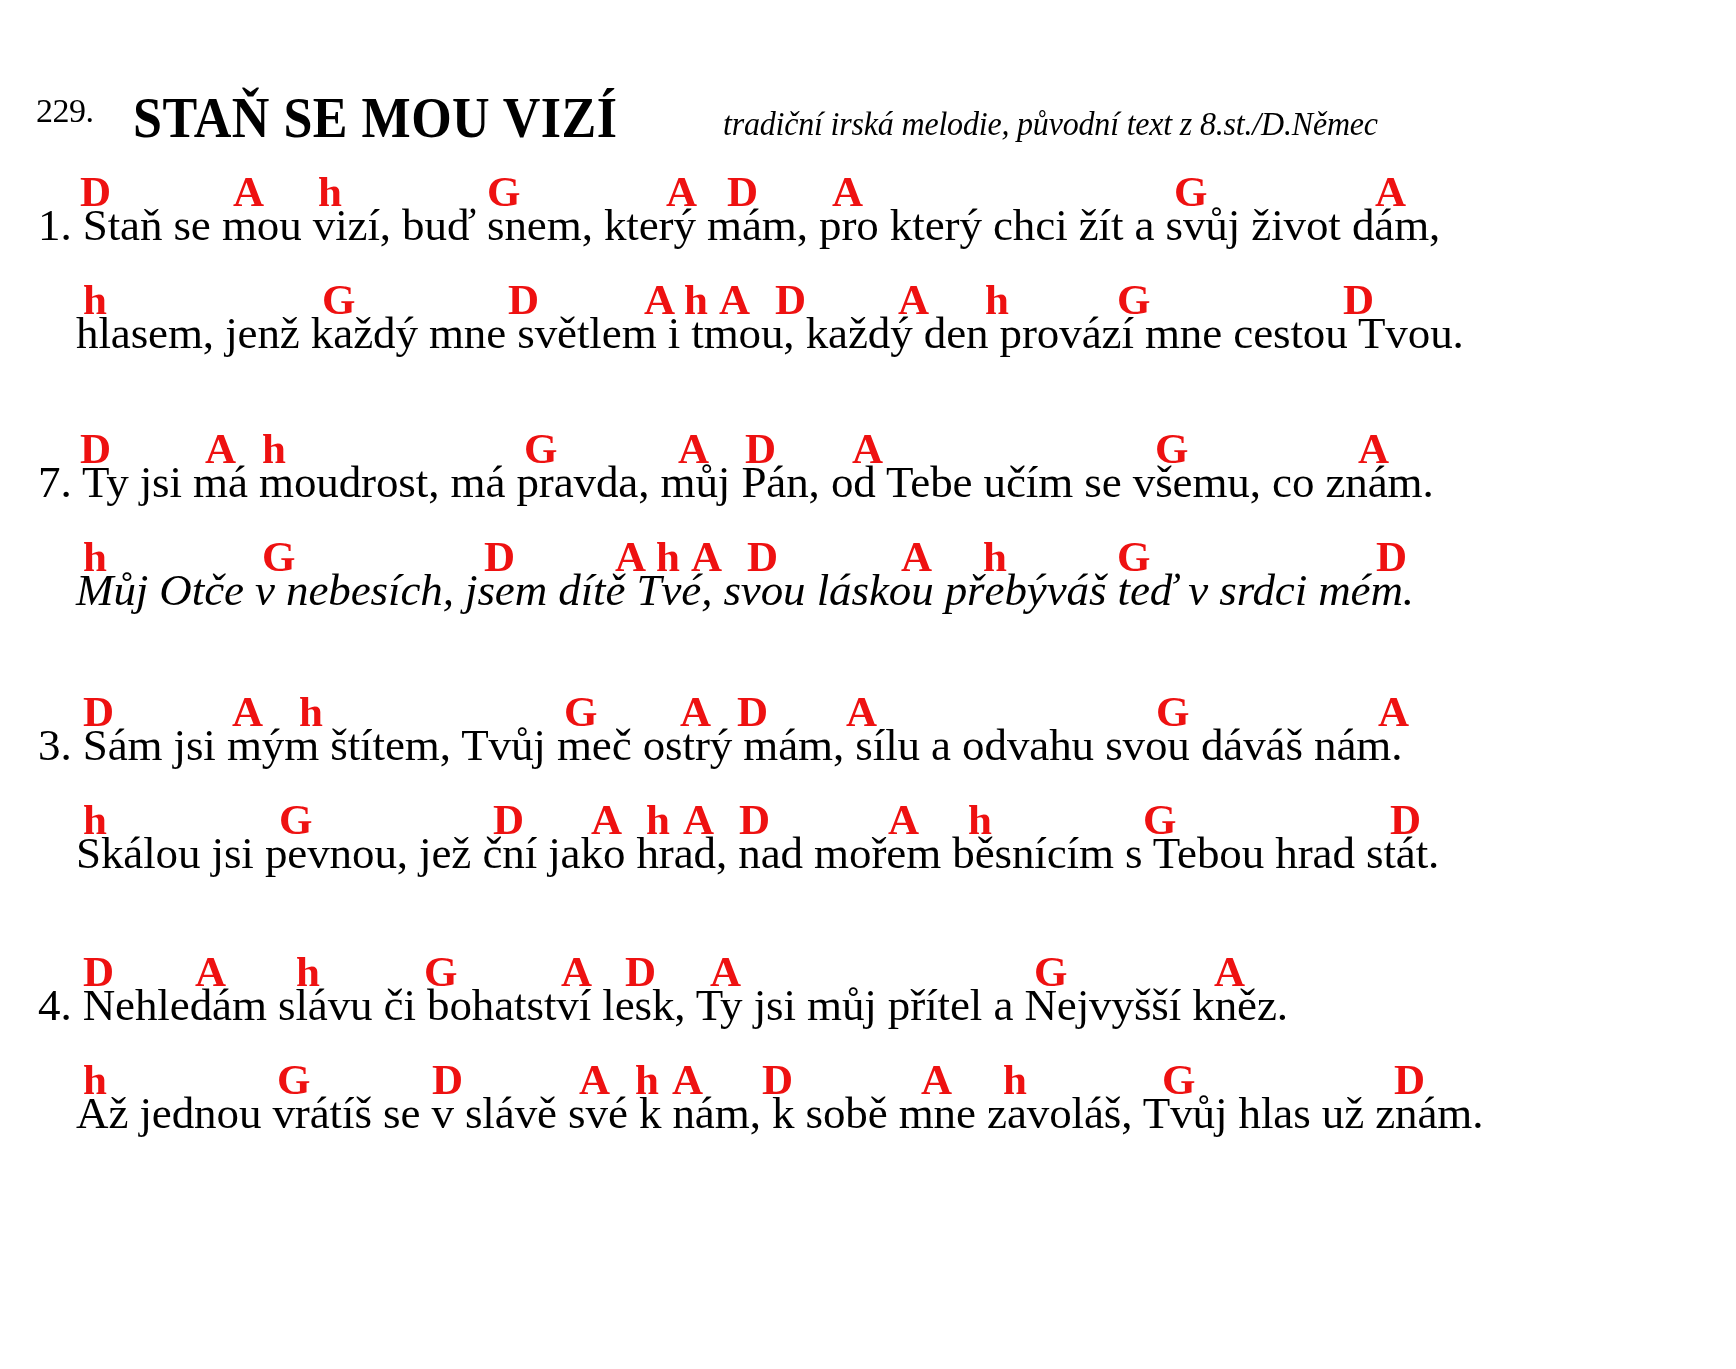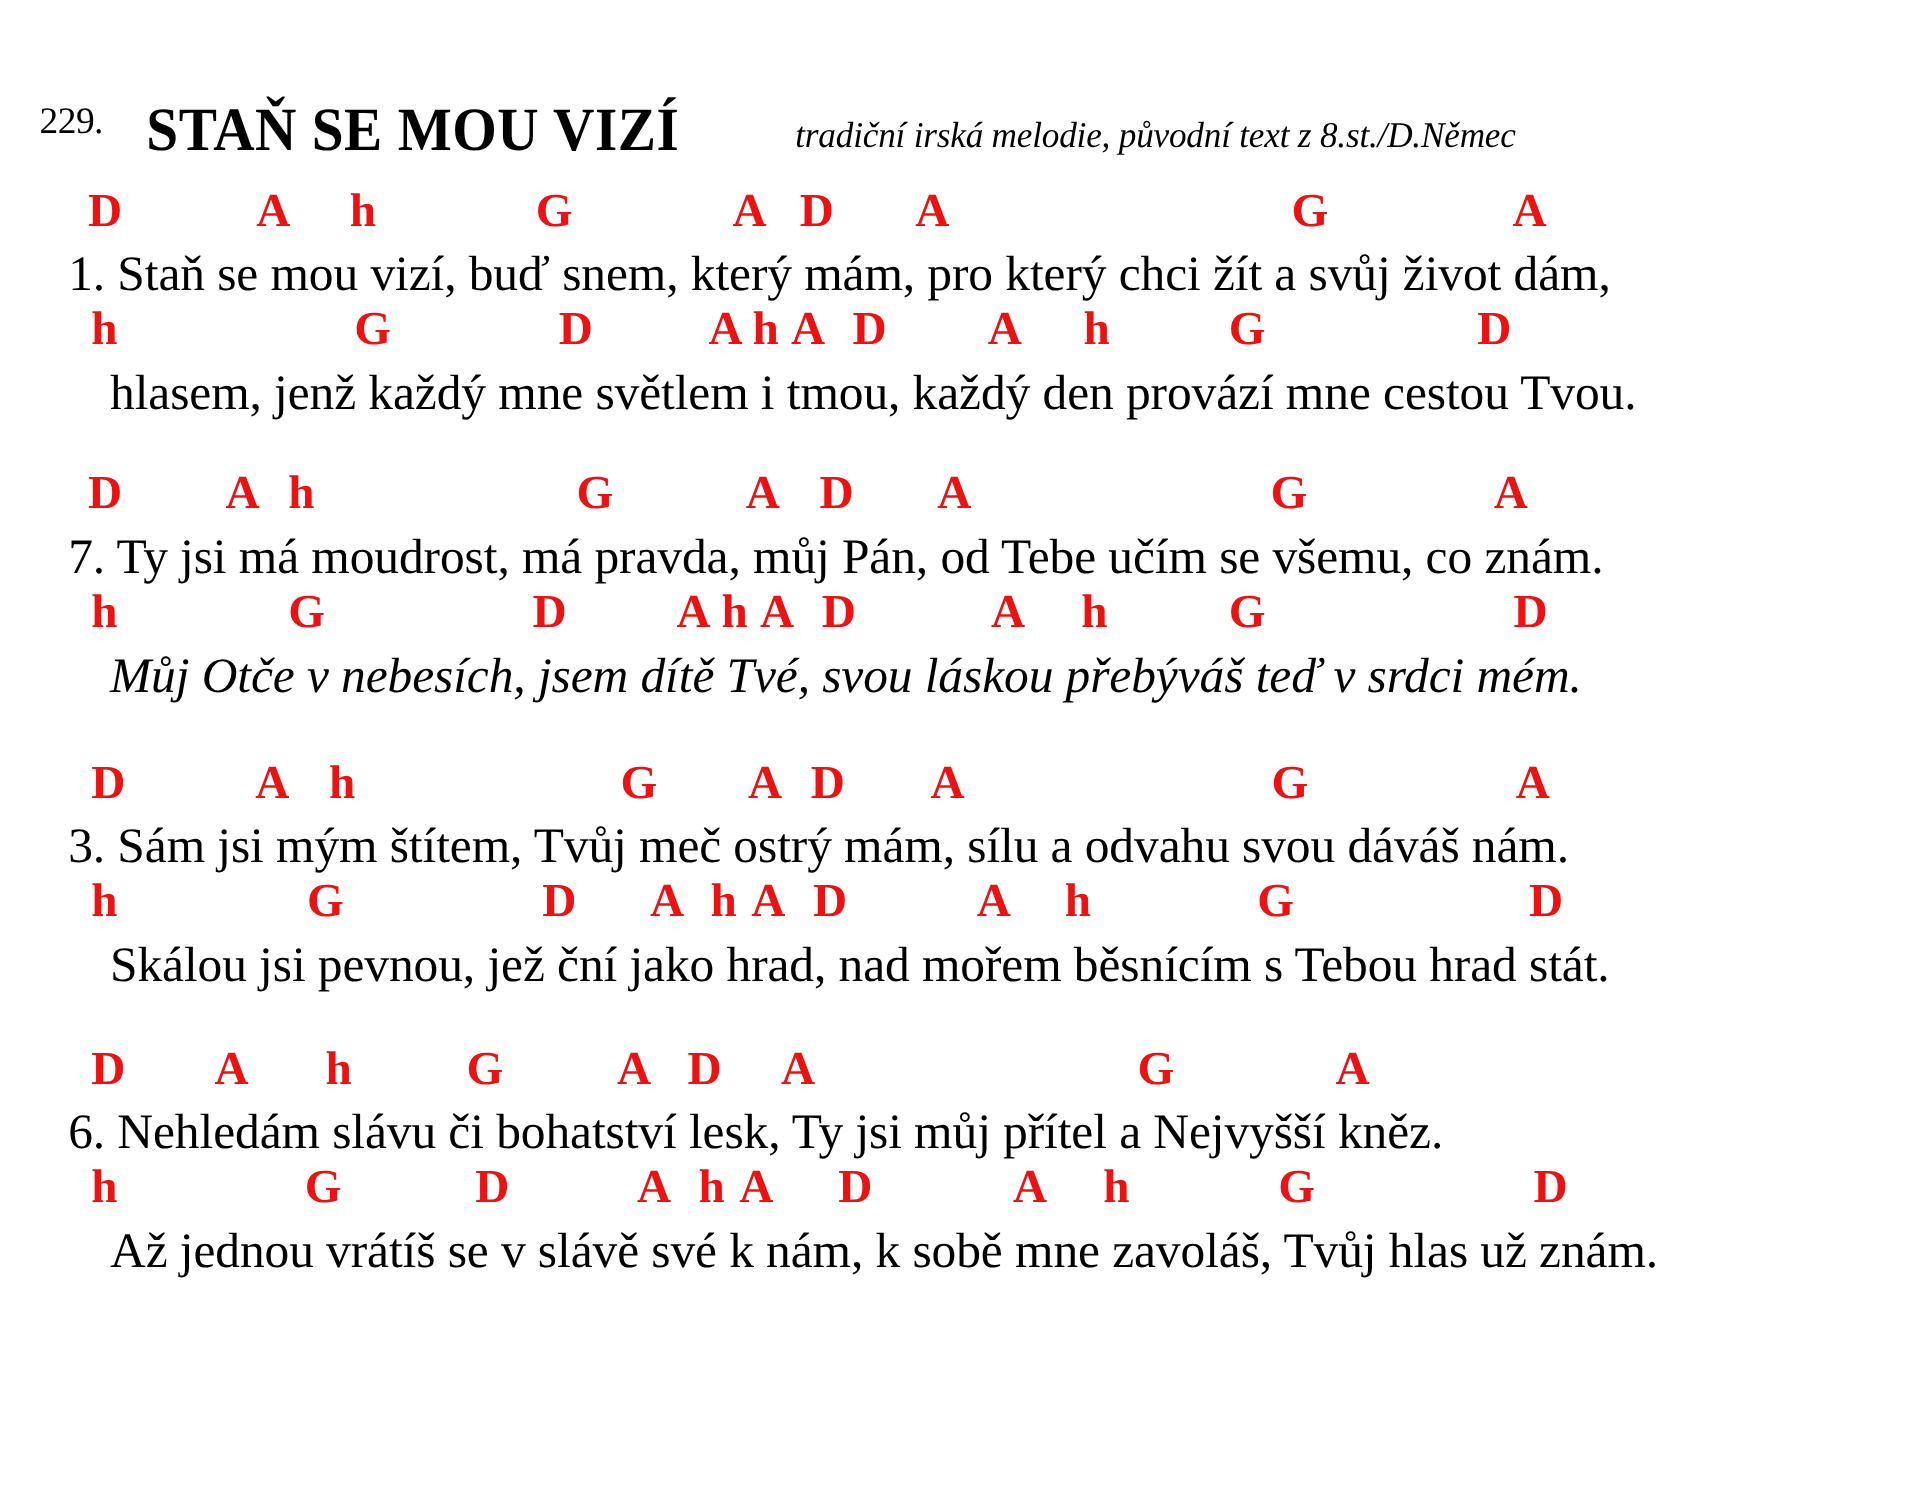--- a/index.html
+++ b/index.html
@@ -95,24 +95,23 @@
     top: 0;
     font-size: 43px;
     font-weight: bold;
     line-height: 1;
     color: #ee1111;
     white-space: pre;
   }
   .lyric-row {
     position: absolute;
     left: 0;
-    top: 54px;
+    top: 30px;
     width: 1467px;
     height: 56px;
-    margin-left: 24px;
   }
   .lyric {
     position: absolute;
     top: 0;
     font-size: 45px;
     line-height: 1.12;
     color: #000000;
     white-space: pre;
     letter-spacing: -0.1px;
   }
@@ -244,21 +243,21 @@
             <span class="chord" style="left: 195px;">A</span>
             <span class="chord" style="left: 296px;">h</span>
             <span class="chord" style="left: 424px;">G</span>
             <span class="chord" style="left: 561px;">A</span>
             <span class="chord" style="left: 625px;">D</span>
             <span class="chord" style="left: 710px;">A</span>
             <span class="chord" style="left: 1034px;">G</span>
             <span class="chord" style="left: 1214px;">A</span>
           </div>
           <div class="lyric-row">
-            <span class="lyric" style="left: 38px;">6. Nehledám slávu či bohatství lesk, Ty jsi můj přítel a Nejvyšší kněz.</span>
+            <span class="lyric" style="left: 38px;">4. Nehledám slávu či bohatství lesk, Ty jsi můj přítel a Nejvyšší kněz.</span>
           </div>
         </div>
         <div class="line-block" style="top: 108px;">
           <div class="chord-row">
             <span class="chord" style="left: 83px;">h</span>
             <span class="chord" style="left: 277px;">G</span>
             <span class="chord" style="left: 432px;">D</span>
             <span class="chord" style="left: 579px;">A</span>
             <span class="chord" style="left: 635px;">h</span>
             <span class="chord" style="left: 672px;">A</span>

